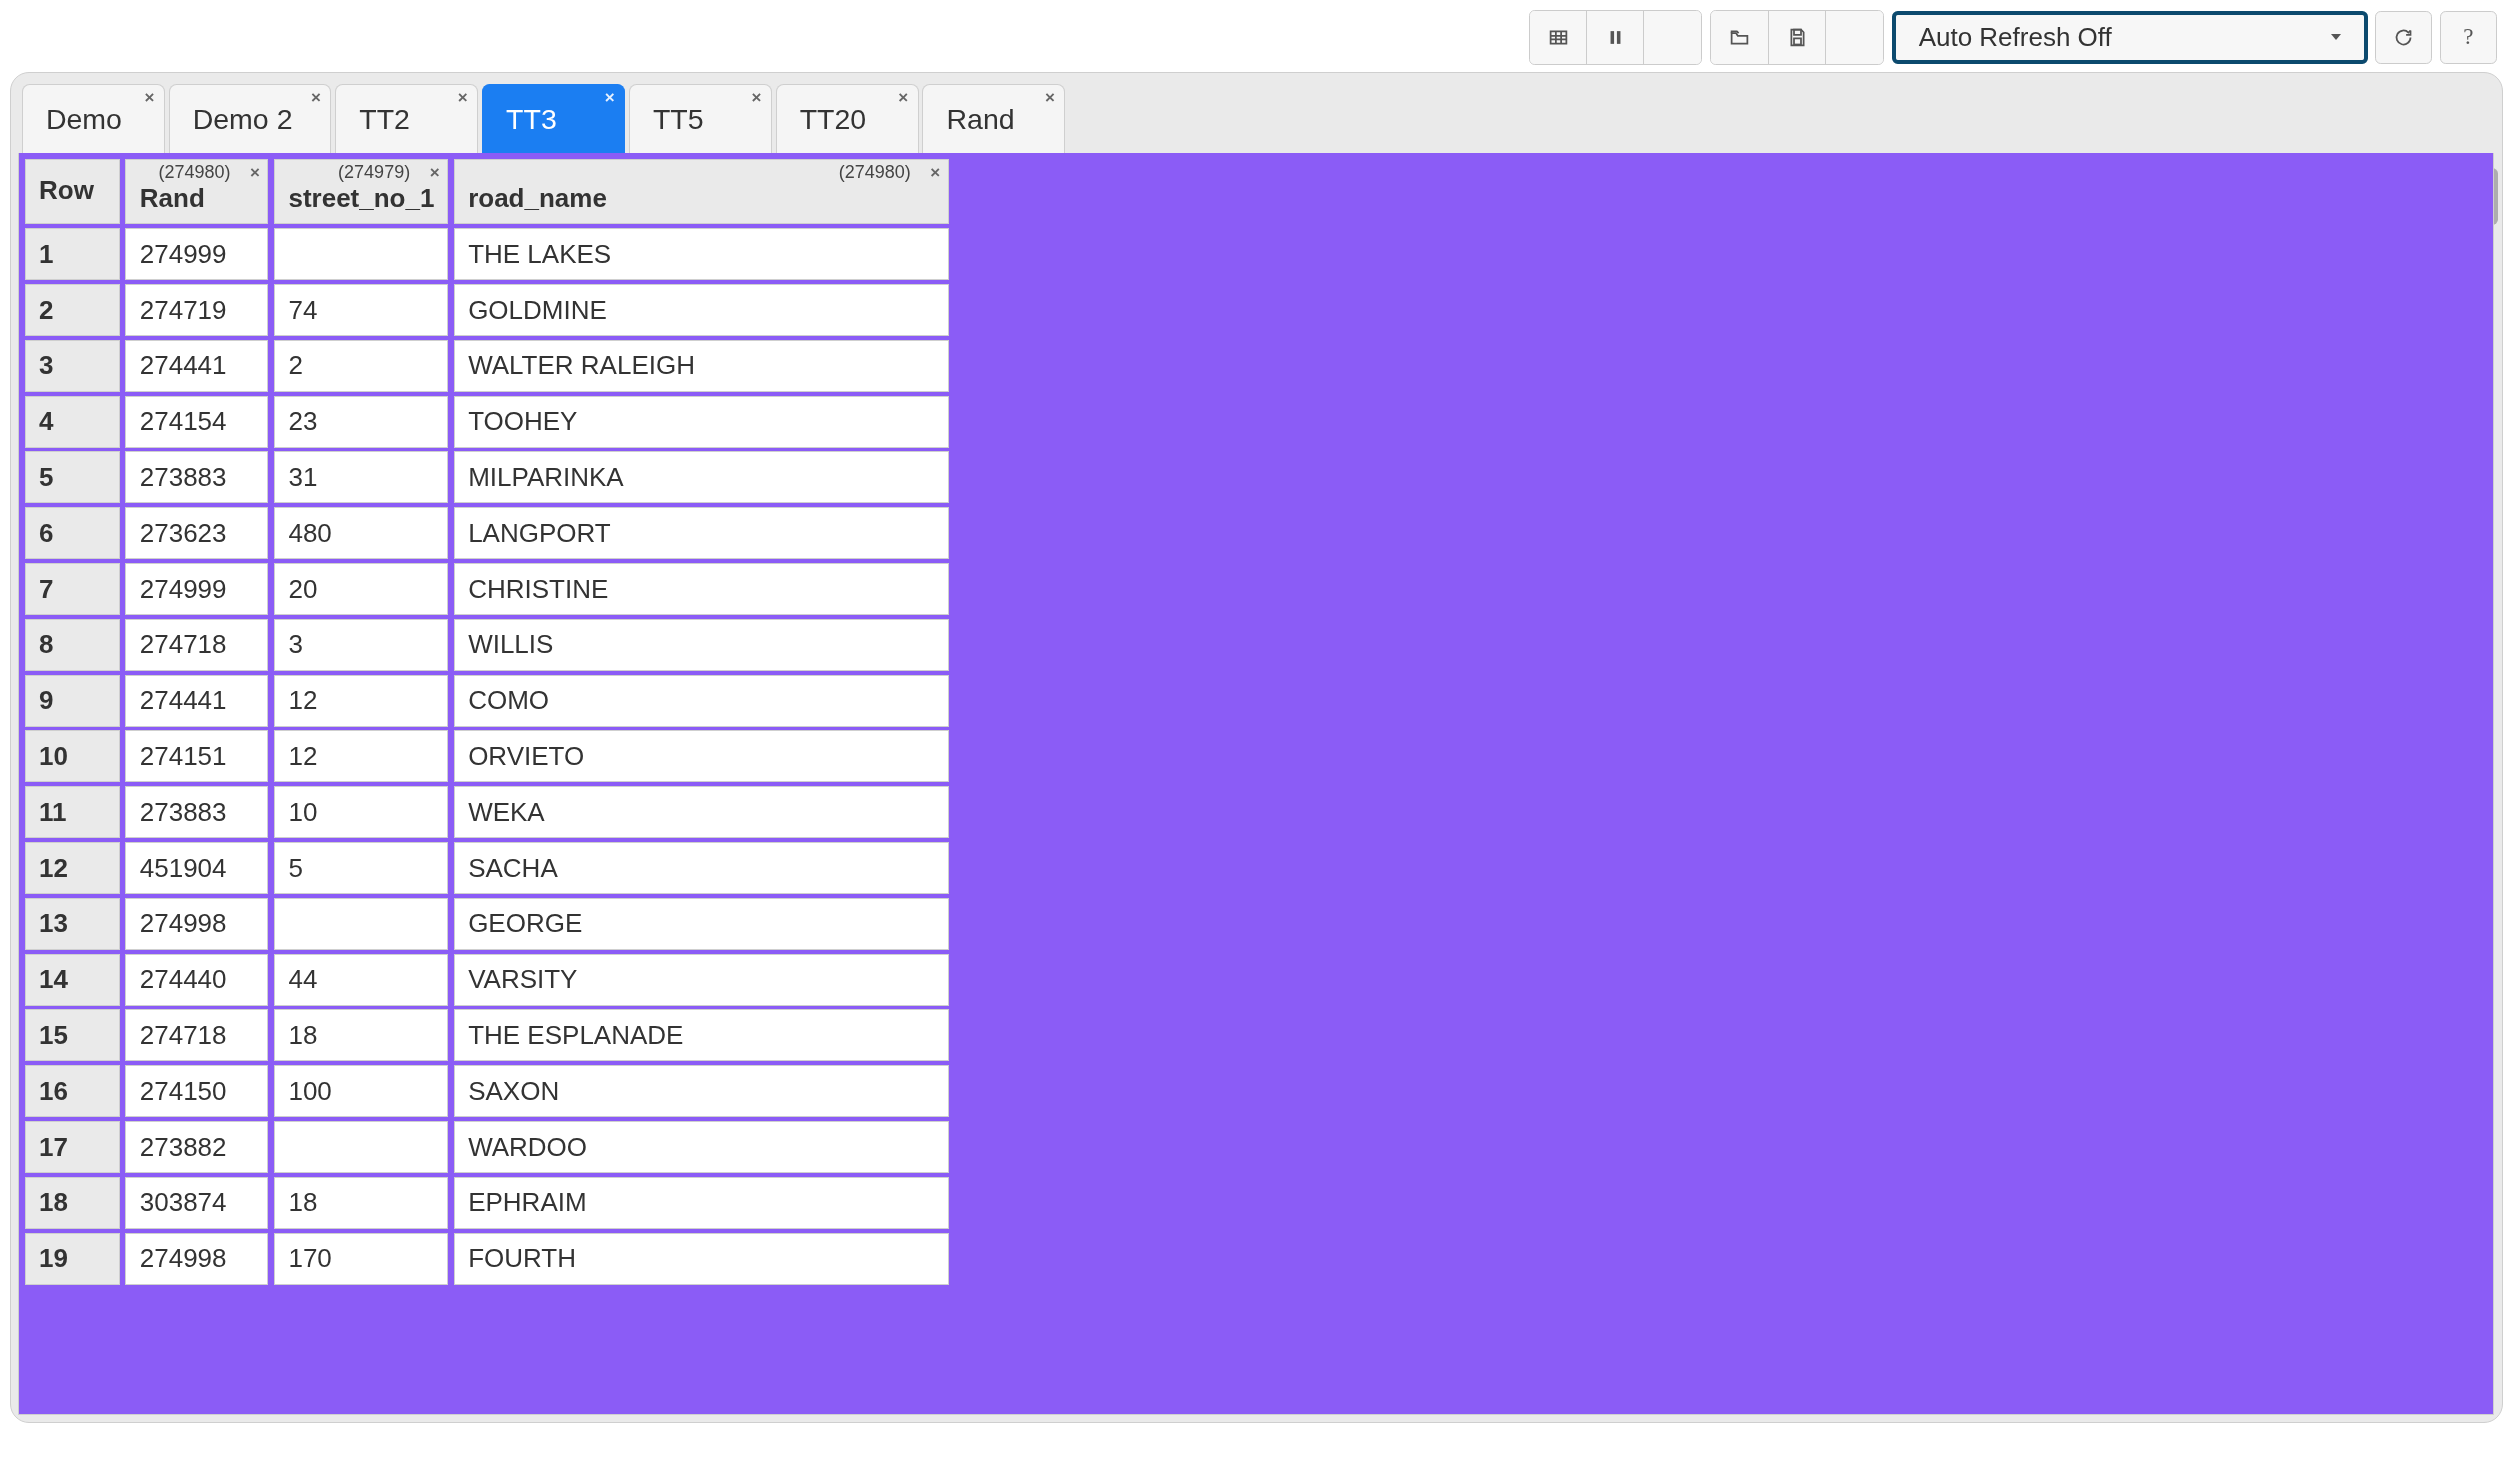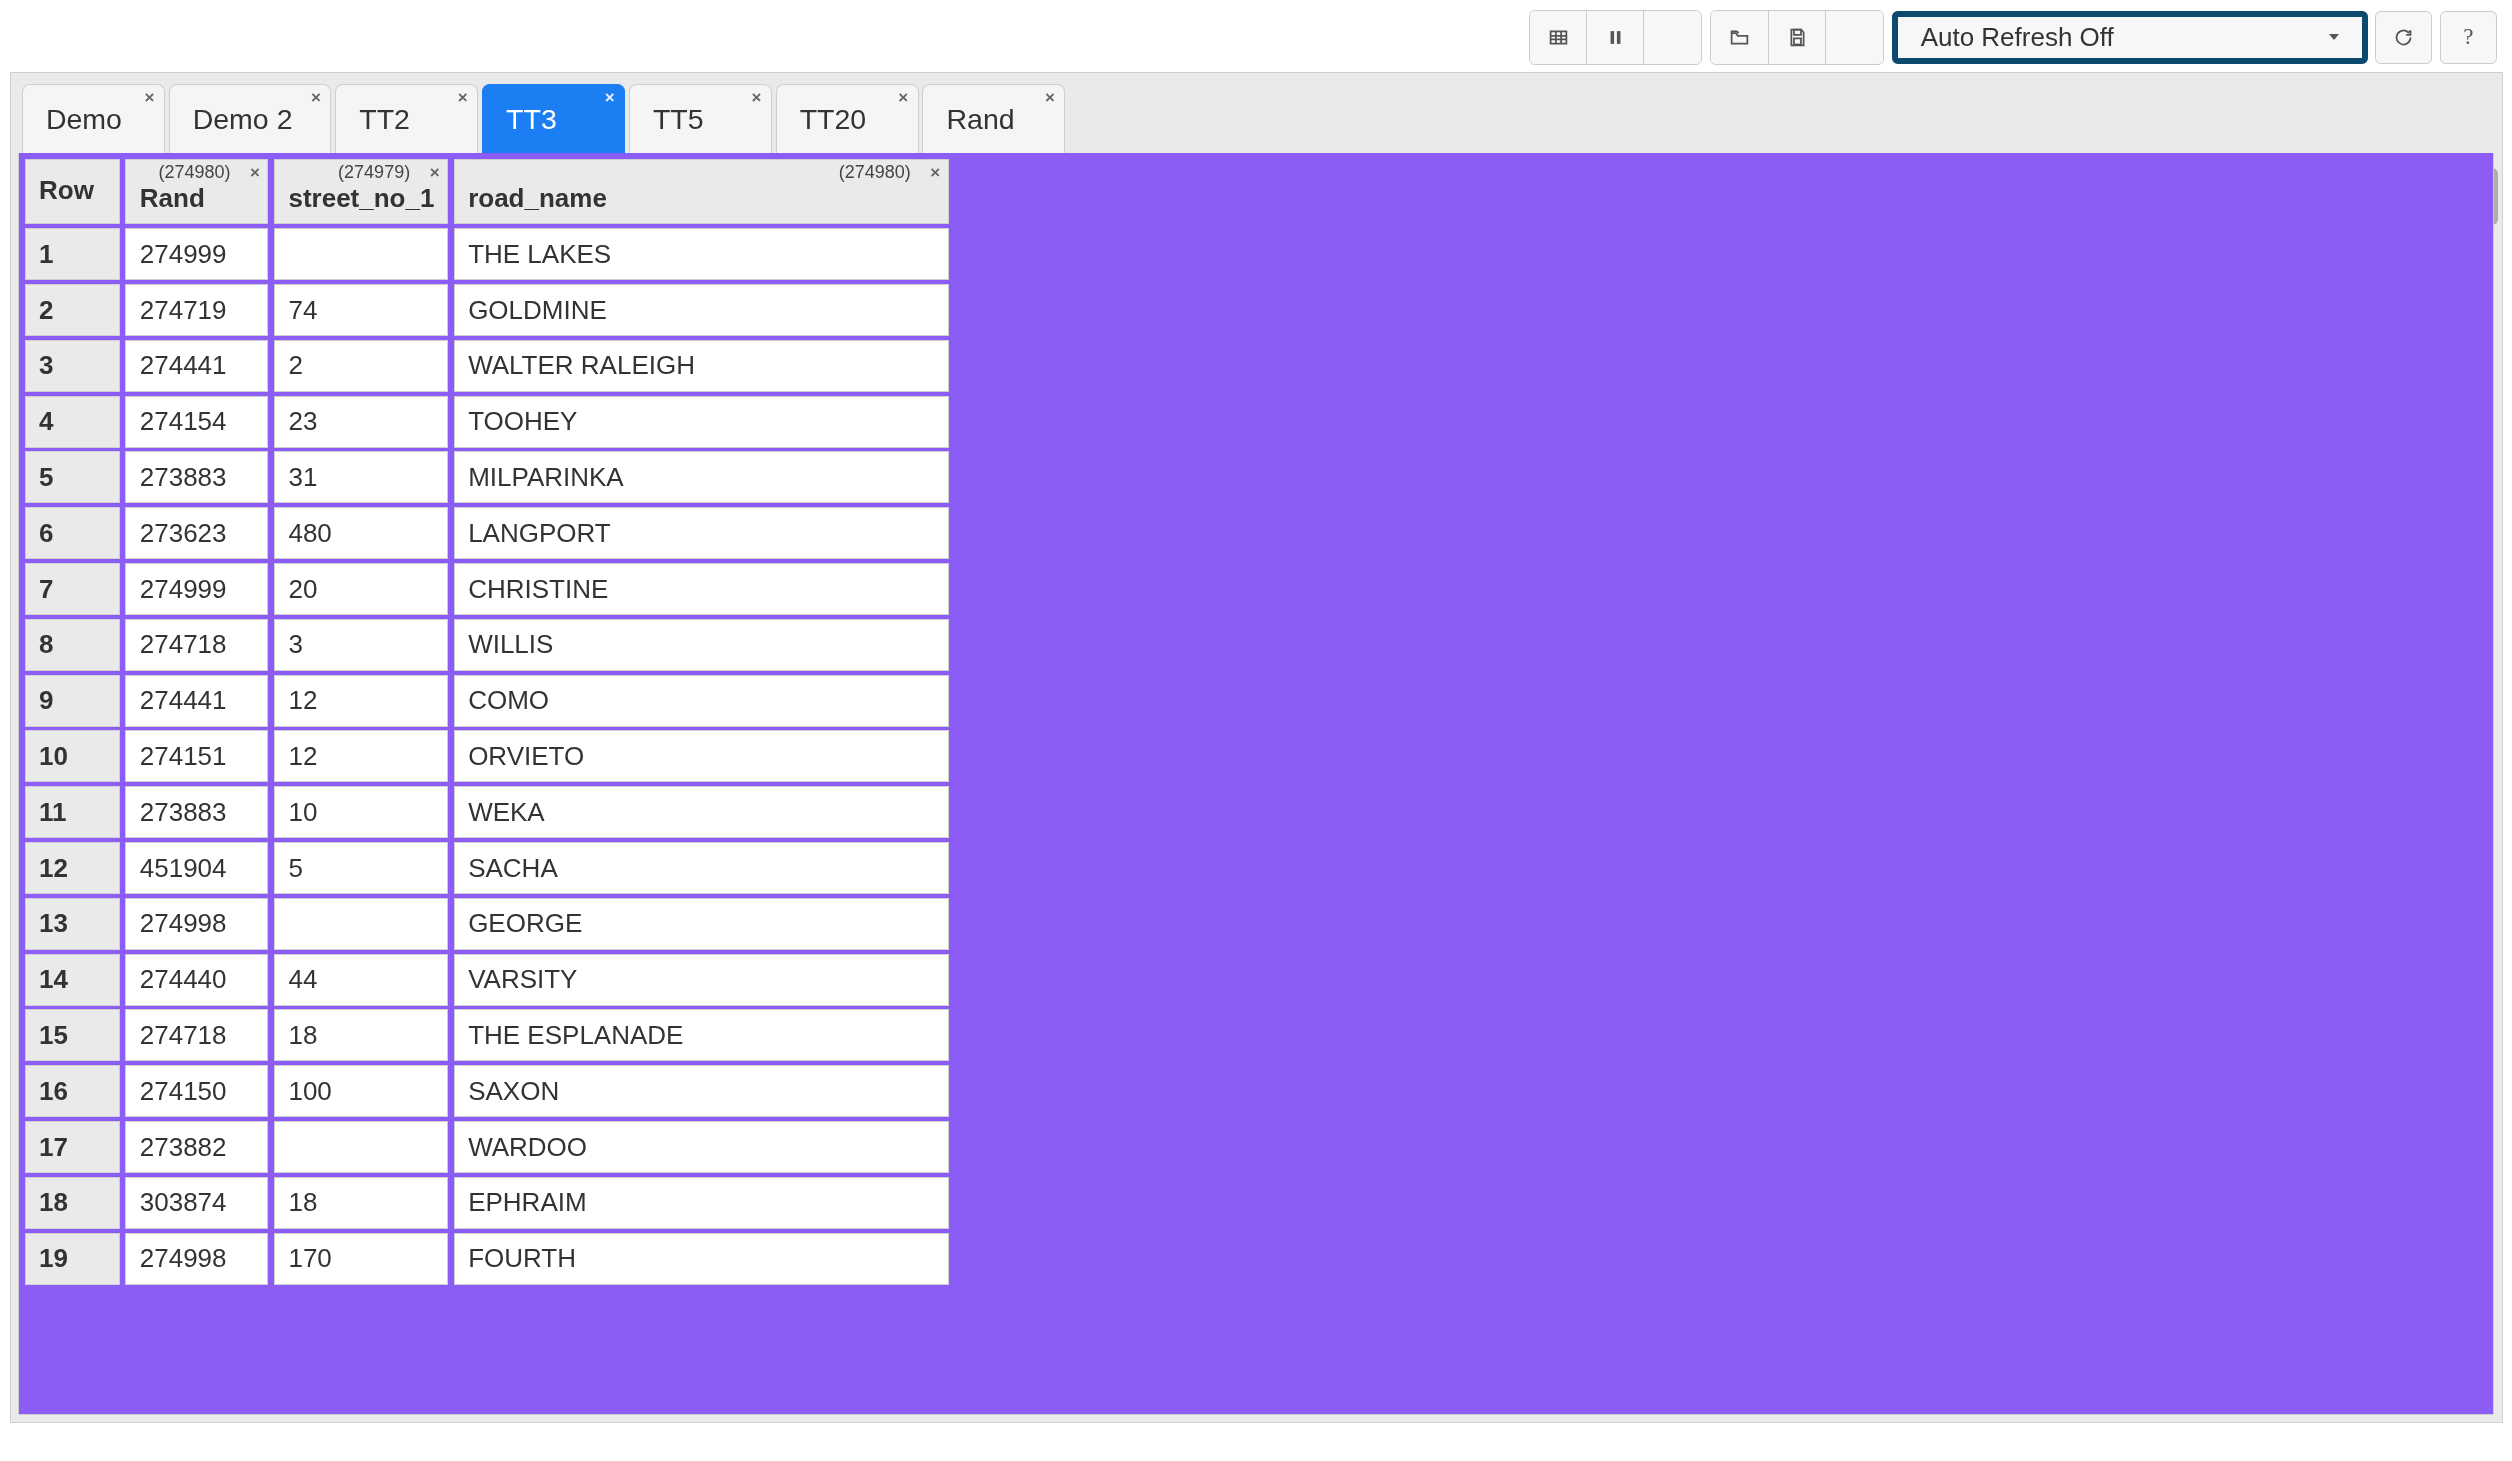--- a/index.html
+++ b/index.html
@@ -54,21 +54,21 @@
     min-width: 57px;
     padding: 0 17px;
     display: inline-flex;
     align-items: center;
     justify-content: center;
     cursor: pointer;
     color: #555;
   }
   .btn svg { display: block; }
   .dropdown {
-    border: 6px solid #0c4a6e;
+    border: 4px solid #0c4a6e;
     border-radius: 5.7px;
     background: #f7f7f7;
     height: 53px;
     min-width: 476px;
     padding: 0 23px 0 23px;
     display: inline-flex;
     align-items: center;
     justify-content: space-between;
     cursor: pointer;
     color: #333;
@@ -78,21 +78,21 @@
     width: 0; height: 0;
     border-left: 5.7px solid transparent;
     border-right: 5.7px solid transparent;
     border-top: 6.7px solid #555;
     margin-left: 11.4px;
   }
 
   
   .panel {
     border: 1px solid #cfcfcf;
-    border-radius: 0;
+    border-radius: 19px;
     background: #eaeaea;
     padding: 7.6px;
     height: 1351px;
     position: relative;
     overflow: hidden;
   }
 
   
   .tabs {
     display: flex;

